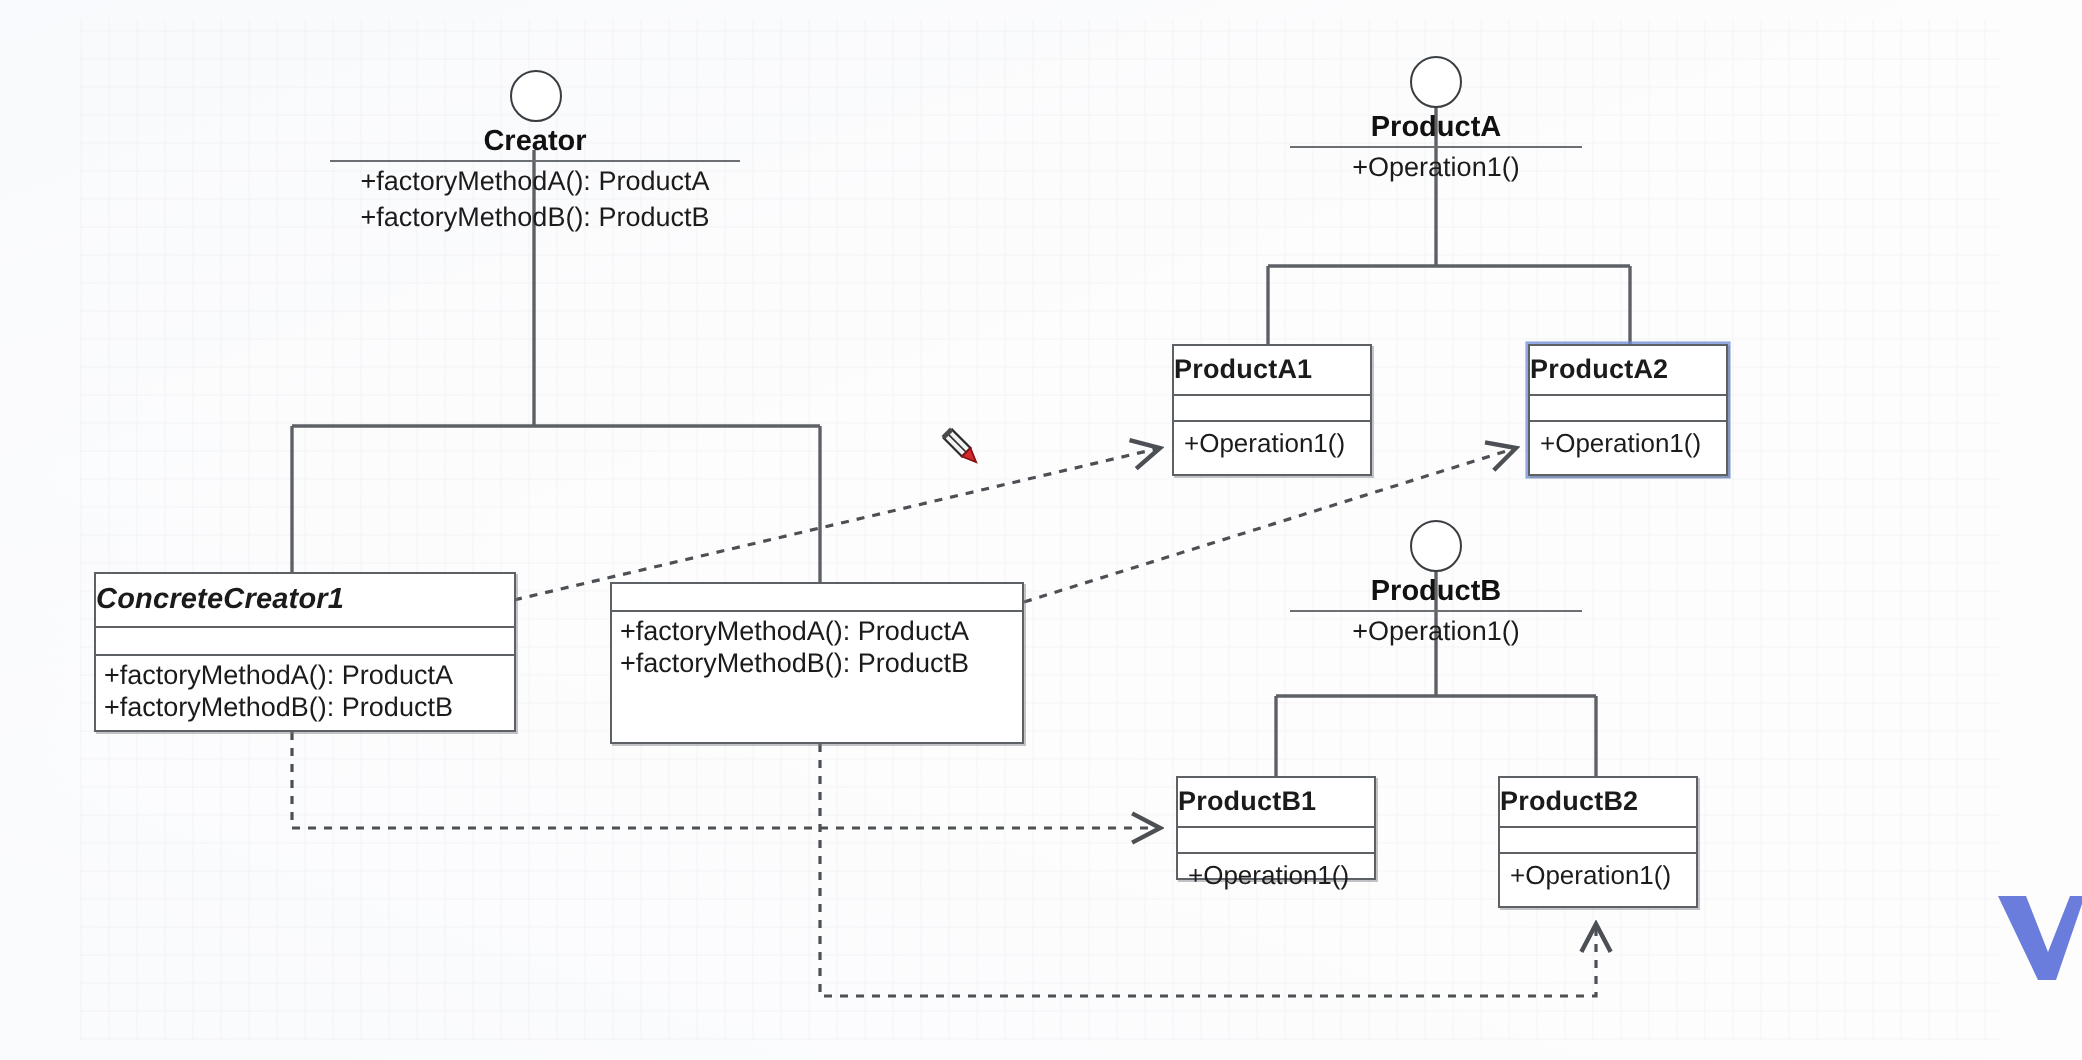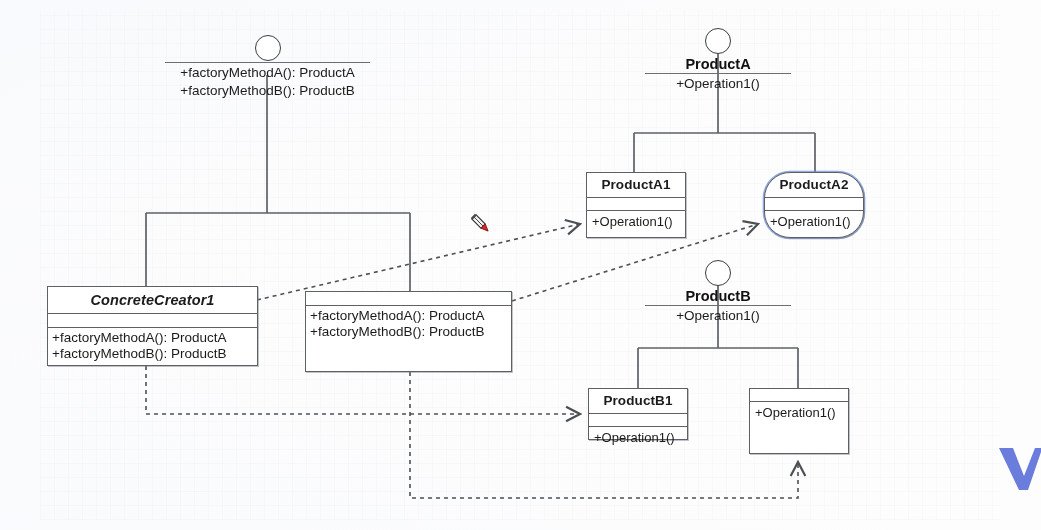--- a/index.html
+++ b/index.html
@@ -42,21 +42,21 @@
 
   
   .uml-class {
     position: absolute;
     box-sizing: border-box;
     background: #ffffff;
     border: 1.6px solid #5d6166;
     box-shadow: 1px 1px 0 rgba(120,124,130,.45);
   }
   .uml-class .name-row {
-    text-align: center;
+    text-align: left;
     font-weight: bold;
     color: #1b1b1b;
     border-bottom: 1.4px solid #5d6166;
     white-space: nowrap;
     letter-spacing: .1px;
   }
   .uml-class .attr-row {
     border-bottom: 1.4px solid #5d6166;
   }
   .uml-class .ops-row {
@@ -173,20 +173,21 @@
     <g stroke="#4c5055" stroke-width="1.6" fill="none" stroke-dasharray="4 4" stroke-linecap="butt">
       <path d="M257,300 L580,224" marker-end="url(#open-arrow)"></path>
       <path d="M512,301 L758,224" marker-end="url(#open-arrow)"></path>
       <path d="M146,366 L146,414 L580,414" marker-end="url(#open-arrow)"></path>
       <path d="M410,372 L410,498 L798,498 L798,462" marker-end="url(#open-arrow-up)"></path>
     </g>
   </svg>
 
   <div class="iface" style="left:165px; top:35px; width:205px;">
     <div class="circle"></div>
+    <div class="iface-name">Creator</div>
     <div class="iface-rule" style="width:205px;"></div>
     <div class="iface-ops">+factoryMethodA(): ProductA</div>
     <div class="iface-ops">+factoryMethodB(): ProductB</div>
   </div>
 
   <div class="iface" style="left:645px; top:28px; width:146px;">
     <div class="circle"></div>
     <div class="iface-name">ProductA</div>
     <div class="iface-rule" style="width:146px;"></div>
     <div class="iface-ops">+Operation1()</div>
@@ -217,37 +218,38 @@
   </div>
 
   <div class="uml-class product-box" style="left:586px; top:172px; width:100px; height:66px;">
     <div class="name-row">ProductA1</div>
     <div class="attr-row"></div>
     <div class="ops-row">
       <div class="op-line">+Operation1()</div>
     </div>
   </div>
 
-  <div class="uml-class product-box selected-box" style="left:764px; top:172px; width:100px; height:66px;border-radius:26px;">
+  <div class="uml-class product-box selected-box" style="left:764px; top:172px; width:100px; height:66px;">
     <div class="name-row">ProductA2</div>
     <div class="attr-row"></div>
     <div class="ops-row">
       <div class="op-line">+Operation1()</div>
     </div>
   </div>
 
   <div class="uml-class product-box" style="left:588px; top:388px; width:100px; height:52px;">
     <div class="name-row">ProductB1</div>
     <div class="attr-row"></div>
     <div class="ops-row">
       <div class="op-line">+Operation1()</div>
     </div>
   </div>
 
   <div class="uml-class product-box" style="left:749px; top:388px; width:100px; height:66px;">
+    <div class="name-row">ProductB2</div>
     <div class="attr-row"></div>
     <div class="ops-row">
       <div class="op-line">+Operation1()</div>
     </div>
   </div>
 
   <svg id="pen-cursor" viewBox="0 0 26 26" style="left:468px; top:211px;">
     <g transform="rotate(-45 13 13)">
       <rect x="10" y="3" width="6" height="13" fill="#f2f2f2" stroke="#2b2b2b" stroke-width="1.1"></rect>
       <line x1="13" y1="3" x2="13" y2="16" stroke="#2b2b2b" stroke-width="0.8"></line>

